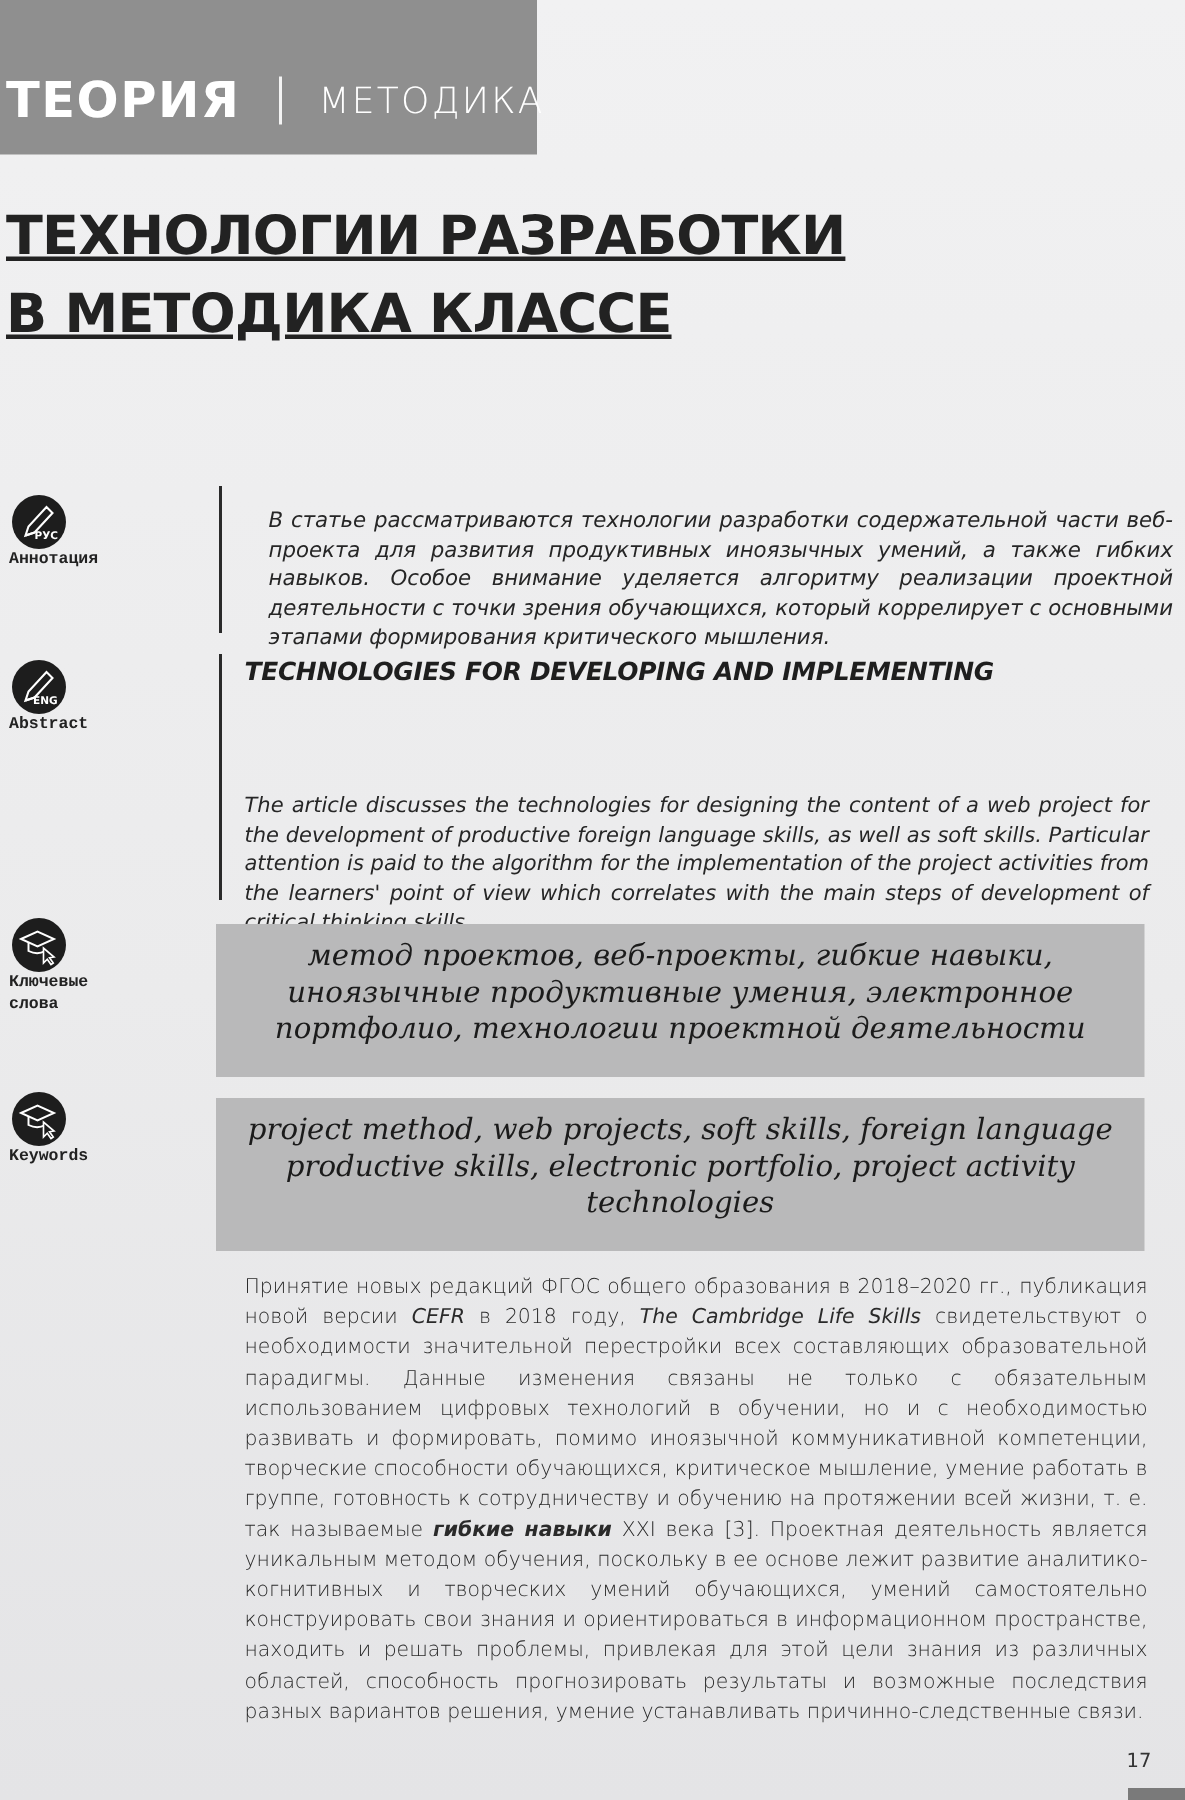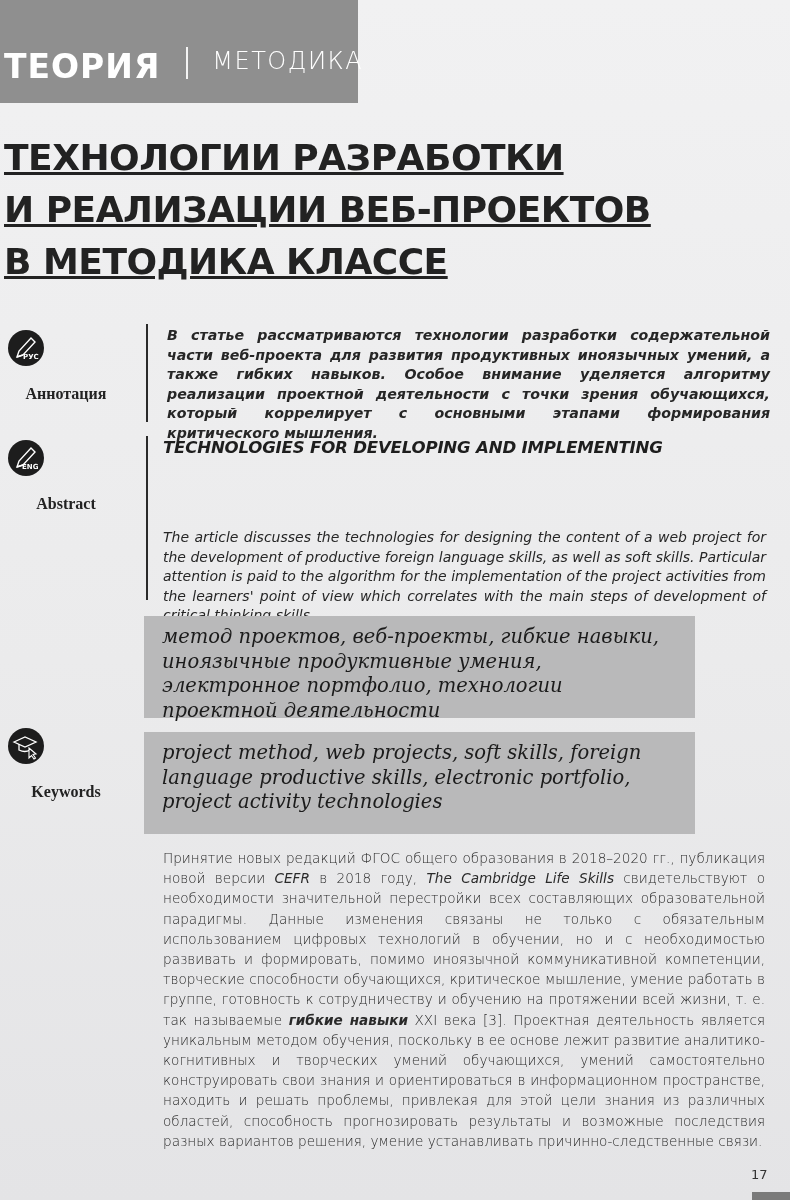--- a/index.html
+++ b/index.html
@@ -13,61 +13,61 @@
   .page {
     position: absolute; left: 0; top: 0; width: 790px; height: 1200px;
     background: linear-gradient(180deg, #f1f1f2 0%, #ebebec 55%, #e4e4e6 100%);
   }
   .section-tab {
     position: absolute; left: 0; top: 0; width: 358px; height: 103px;
     background: #8f8f8f;
   }
   .section-tab .label {
     position: absolute; left: 4px; top: 47px;
-    display: flex; align-items: flex-start; color: #fff; gap: 12px;
+    display: flex; align-items: center; color: #fff; gap: 12px;
   }
   .section-tab .main { font-family: "DejaVu Sans", sans-serif; font-weight: bold; font-size: 33px; letter-spacing: 1px; }
   .section-tab .sep { width: 2px; height: 32px; background: #fff; margin: 0 12px 0 14px; opacity: .9; }
   .section-tab .sub { font-family: "DejaVu Sans", sans-serif; font-size: 24px; font-weight: 300; letter-spacing: 1.5px; }
 
   .title {
     position: absolute; left: 4px; top: 132px; margin: 0;
     font-family: "DejaVu Sans", sans-serif; font-weight: bold;
     font-size: 36px; line-height: 52px; color: #222; letter-spacing: -0.5px; text-decoration: underline;
   }
   .title span { display: block; }
 
-  .side-item { position: absolute; left: 6px; width: 120px; text-align: center; }
+  .side-item { position: absolute; left: 6px; width: 120px; }
   .side-icon {
     width: 36px; height: 36px; border-radius: 50%; background: #1d1d1d;
     position: relative; margin-left: 2px;
   }
   .side-icon svg { position: absolute; left: 0; top: 0; }
-  .side-label { font-family: Liberation Serif, serif; font-weight: bold; font-size: 16px; line-height: 15px; margin-top: 20px; color: #222; }
+  .side-label { font-family: Liberation Mono, monospace; font-weight: bold; font-size: 11px; line-height: 15px; margin-top: 0; color: #222; }
 
   .vline { position: absolute; left: 146px; width: 2px; background: #2a2a2a; }
 
   .annot {
-    position: absolute; left: 163px; top: 322px; width: 603px; margin: 4px;
+    position: absolute; left: 163px; top: 322px; width: 603px; margin: 16px;
     font-family: "DejaVu Sans", sans-serif; font-style: italic; font-size: 14.2px; line-height: 19.6px;
-    text-align: justify; color: #262626; font-weight: bold;
+    text-align: justify; color: #262626;
   }
   .en-title {
     position: absolute; left: 163px; top: 438px; width: 610px; margin: 0;
     font-family: "DejaVu Sans", sans-serif; font-weight: bold; font-style: italic;
     font-size: 16.6px; line-height: 19px; color: #1e1e1e; letter-spacing: -0.2px;
   }
   .en-abs {
     position: absolute; left: 163px; top: 528px; width: 603px; margin: 0;
     font-family: "DejaVu Sans", sans-serif; font-style: italic; font-size: 14px; line-height: 19.6px;
     text-align: justify; color: #262626;
   }
   .kw-box {
-    position: absolute; left: 144px; width: 551px; background: #b9b9ba;
-    box-sizing: border-box; padding: 9px 18px;
+    position: absolute; left: 144px; width: 619px; background: #b9b9ba;
+    box-sizing: border-box; padding: 9px 18px; text-align: center;
   }
   .kw-box p {
     margin: 0; font-family: "DejaVu Serif", serif; font-style: italic;
     font-size: 19.5px; line-height: 24.5px; color: #1b1b1b;
   }
   .body-text {
     position: absolute; left: 163px; top: 848px; width: 602px; margin: 0;
     font-family: "DejaVu Sans", sans-serif; font-size: 13.6px; line-height: 20.2px;
     text-align: justify; color: #2a2a2a; font-weight: 300;
   }
@@ -86,21 +86,20 @@
   <div class="section-tab">
     <div class="label">
       <span class="main">ТЕОРИЯ</span>
       <span class="sep"></span>
       <span class="sub">МЕТОДИКА</span>
     </div>
   </div>
 
   <h1 class="title">
     <span>ТЕХНОЛОГИИ РАЗРАБОТКИ</span>
-    <span>И РЕАЛИЗАЦИИ ВЕБ-ПРОЕКТОВ</span>
     <span>В МЕТОДИКА КЛАССЕ</span>
   </h1>
 
   <div class="side-item" style="top:330px;">
     <div class="side-icon">
       <svg width="36" height="36" viewBox="0 0 36 36">
         <path d="M9 27 L11 21 L23 8 L27 12 L15 25 Z" fill="none" stroke="#fff" stroke-width="1.4"></path>
         <path d="M9 27 L15 25" stroke="#fff" stroke-width="1.4"></path>
         <text x="15" y="29" font-size="7" font-weight="bold" fill="#fff" font-family="DejaVu Sans, sans-serif">РУС</text>
       </svg>
@@ -112,20 +111,33 @@
     <div class="side-icon">
       <svg width="36" height="36" viewBox="0 0 36 36">
         <path d="M9 27 L11 21 L23 8 L27 12 L15 25 Z" fill="none" stroke="#fff" stroke-width="1.4"></path>
         <path d="M9 27 L15 25" stroke="#fff" stroke-width="1.4"></path>
         <text x="14" y="29" font-size="7" font-weight="bold" fill="#fff" font-family="DejaVu Sans, sans-serif">ENG</text>
       </svg>
     </div>
     <div class="side-label">Abstract</div>
   </div>
 
+  <div class="side-item" style="top:612px;">
+    <div class="side-icon">
+      <svg width="36" height="36" viewBox="0 0 36 36">
+        <path d="M6 14 L17 9 L28 14 L17 19 Z" fill="none" stroke="#fff" stroke-width="1.3"></path>
+        <path d="M11 16 L11 22 Q17 25 22 22" fill="none" stroke="#fff" stroke-width="1.3"></path>
+        <path d="M21 20 L21 30 L23.5 27.5 L26 31 L27.5 30 L25 26.5 L28 26 Z" fill="#1d1d1d" stroke="#fff" stroke-width="1.1"></path>
+      </svg>
+    </div>
+    <div class="side-label">
+      <div>Ключевые</div>
+      <div>слова</div>
+    </div>
+  </div>
 
   <div class="side-item" style="top:728px;">
     <div class="side-icon">
       <svg width="36" height="36" viewBox="0 0 36 36">
         <path d="M6 14 L17 9 L28 14 L17 19 Z" fill="none" stroke="#fff" stroke-width="1.3"></path>
         <path d="M11 16 L11 22 Q17 25 22 22" fill="none" stroke="#fff" stroke-width="1.3"></path>
         <path d="M21 20 L21 30 L23.5 27.5 L26 31 L27.5 30 L25 26.5 L28 26 Z" fill="#1d1d1d" stroke="#fff" stroke-width="1.1"></path>
       </svg>
     </div>
     <div class="side-label">Keywords</div>

